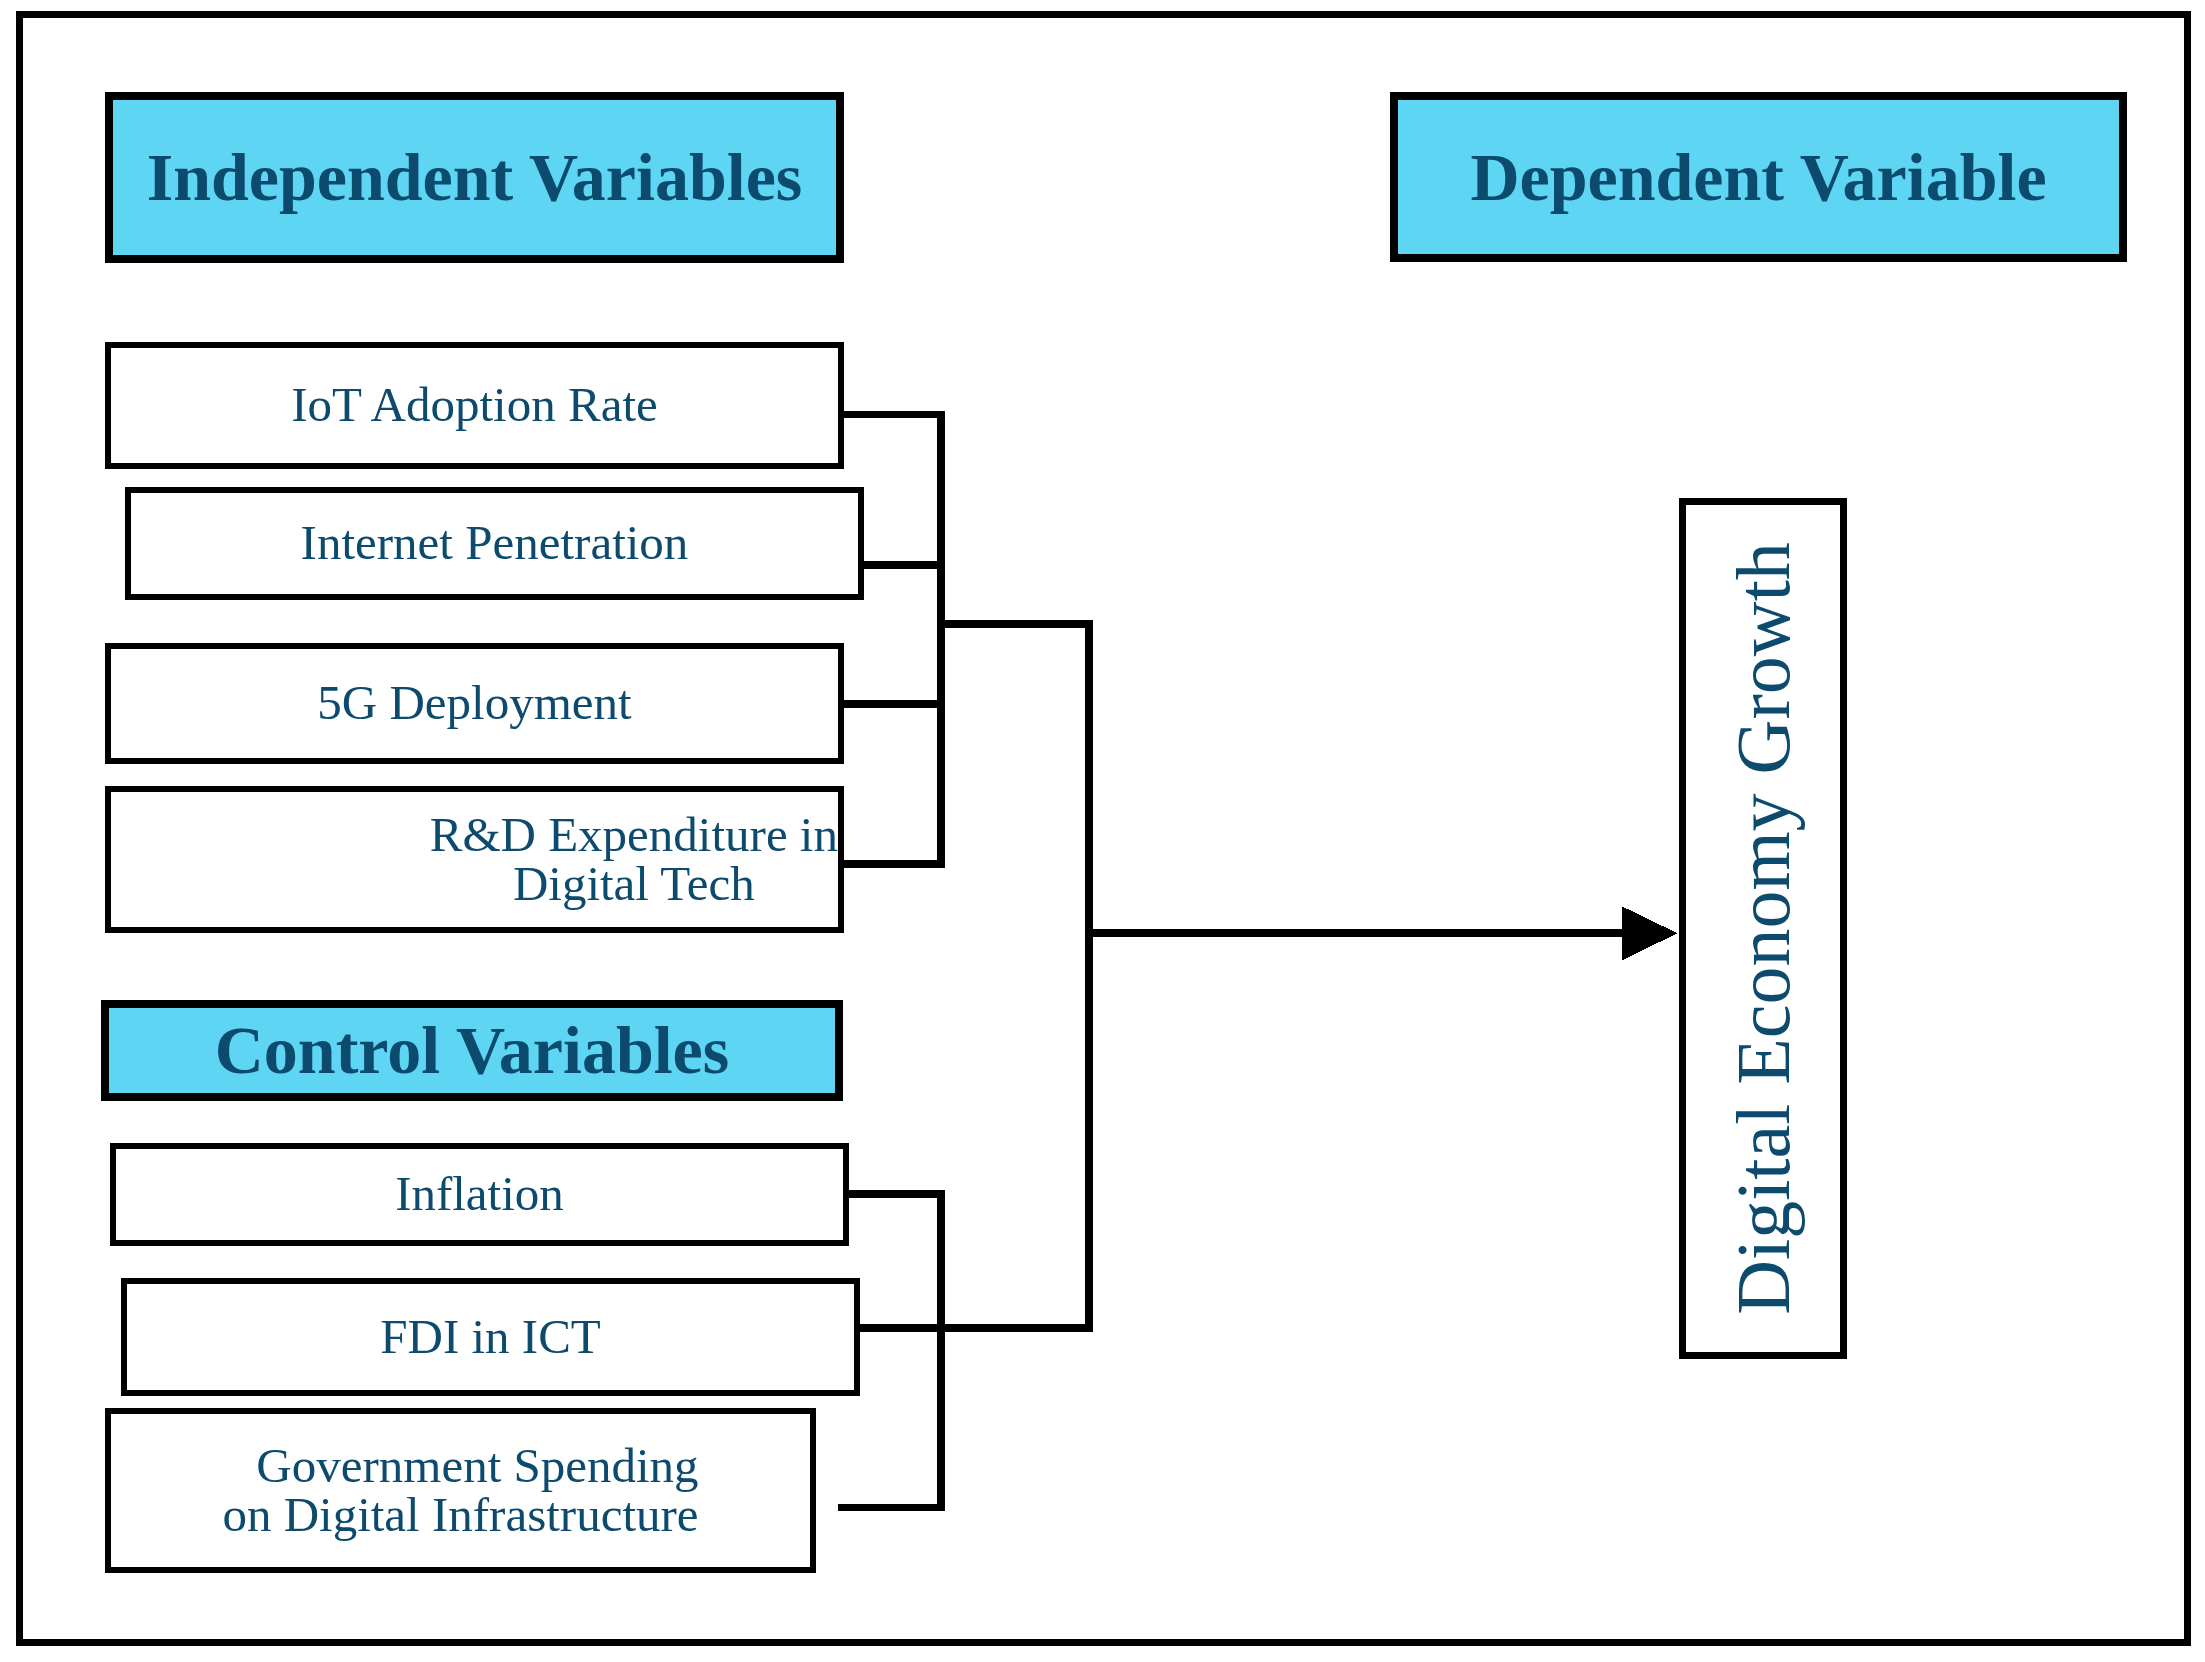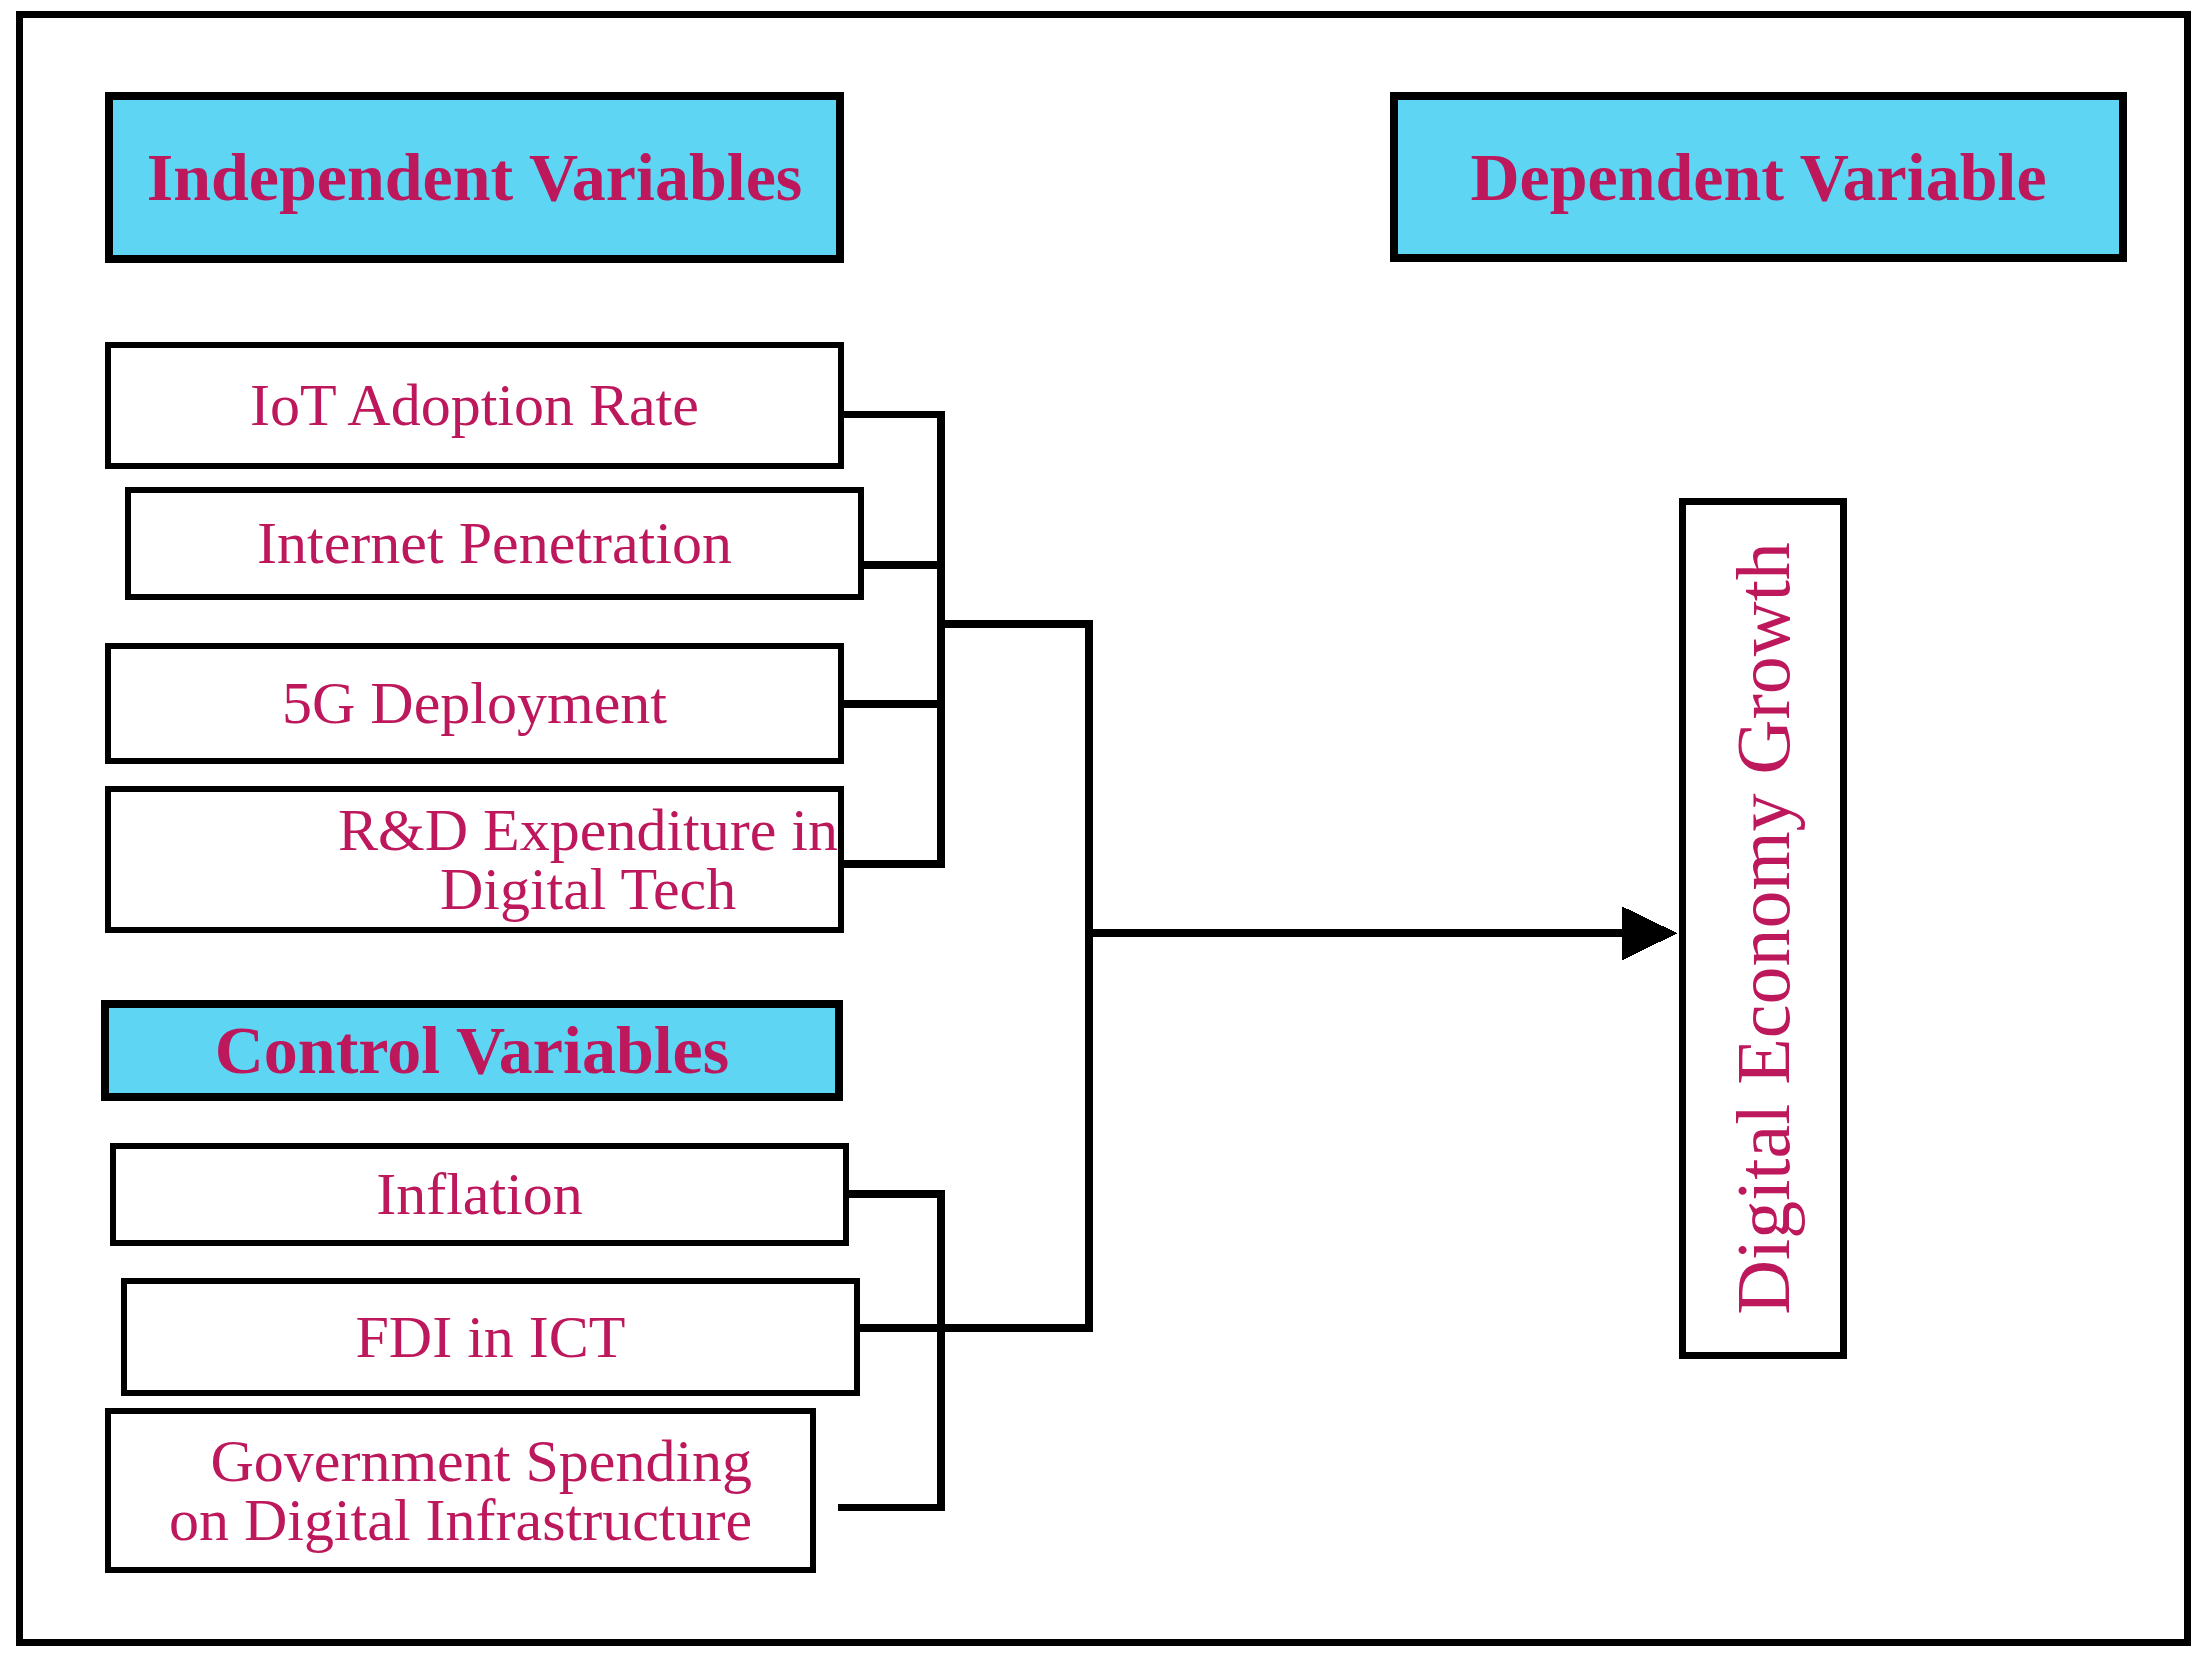--- a/index.html
+++ b/index.html
@@ -8,21 +8,21 @@
     --line:#000000;
     --background:#ffffff;
   }
   html,body{margin:0;padding:0;background:var(--background);}
   .page{
     position:relative;
     width:2205px;
     height:1663px;
     background:var(--background);
     font-family:"Liberation Serif", serif;
-    color:#be185d;
+    color:#0c4a6e;
     overflow:hidden;
   }
   .outer-frame{
     position:absolute;
     left:16px; top:11px;
     width:2175px; height:1635px;
     border:7.1px solid var(--border);
     box-sizing:border-box;
     background:var(--background);
   }
@@ -36,21 +36,21 @@
     background:#fff;
   }
   .header-box{
     border:8px solid var(--border);
     background:var(--header-fill);
     font-weight:bold;
     font-size:68px;
   }
   .var-box{
     border:6.3px solid var(--border);
-    font-size:60px;
+    font-size:49px;
     line-height:0.98;
     white-space:pre-line;
   }
   .dep-box{
     border:7.1px solid var(--border);
     font-size:76px;
   }
   .dep-box .rotated{
     transform:rotate(-90deg);
     white-space:nowrap;

